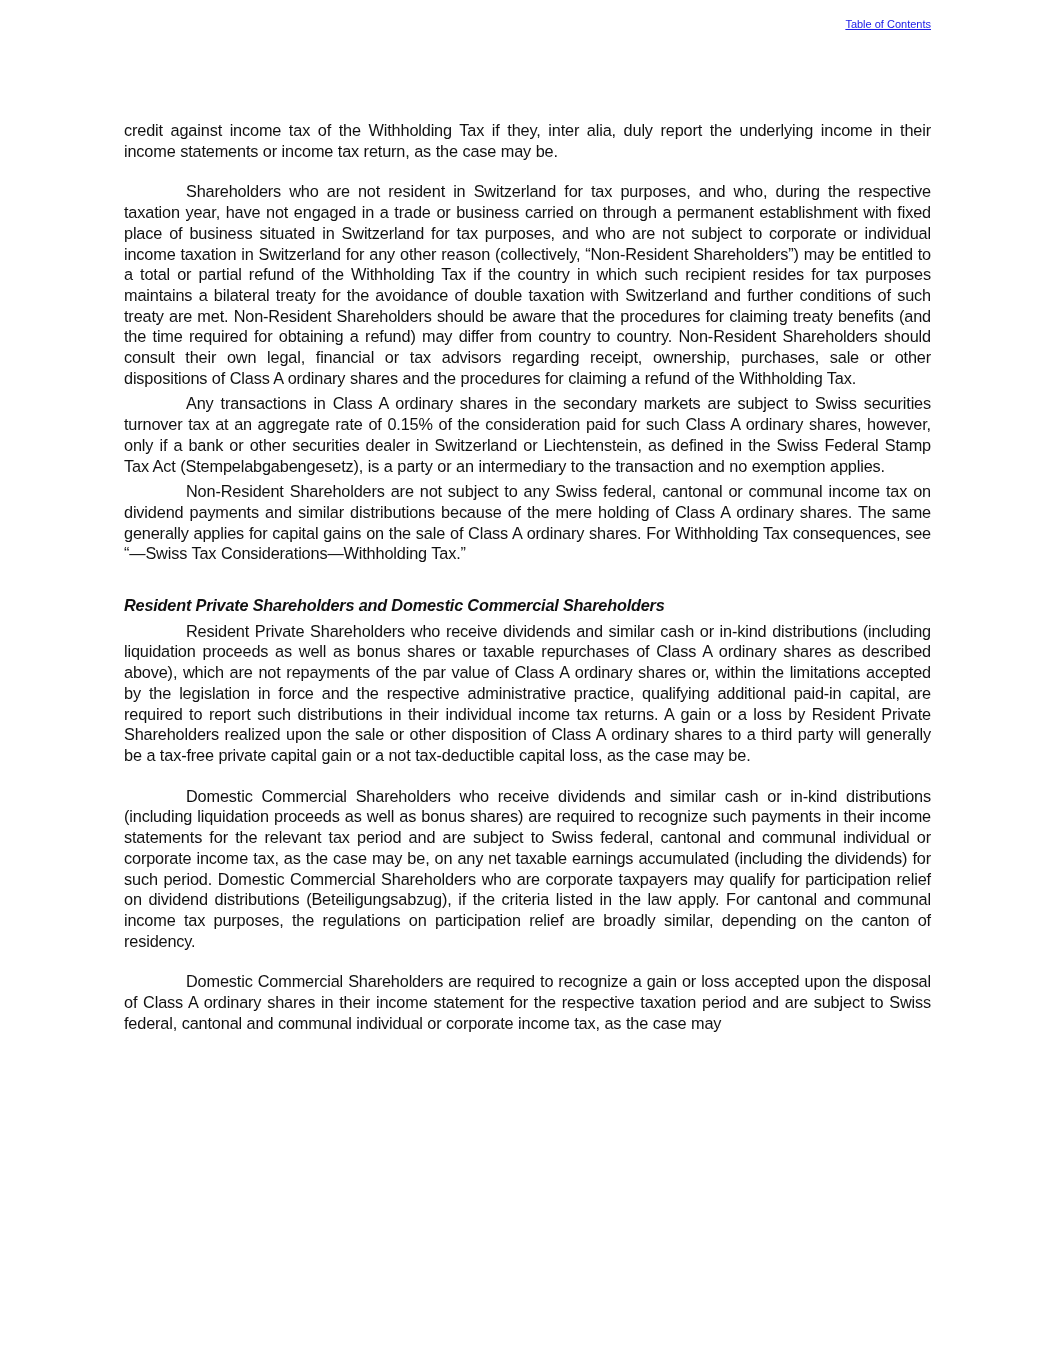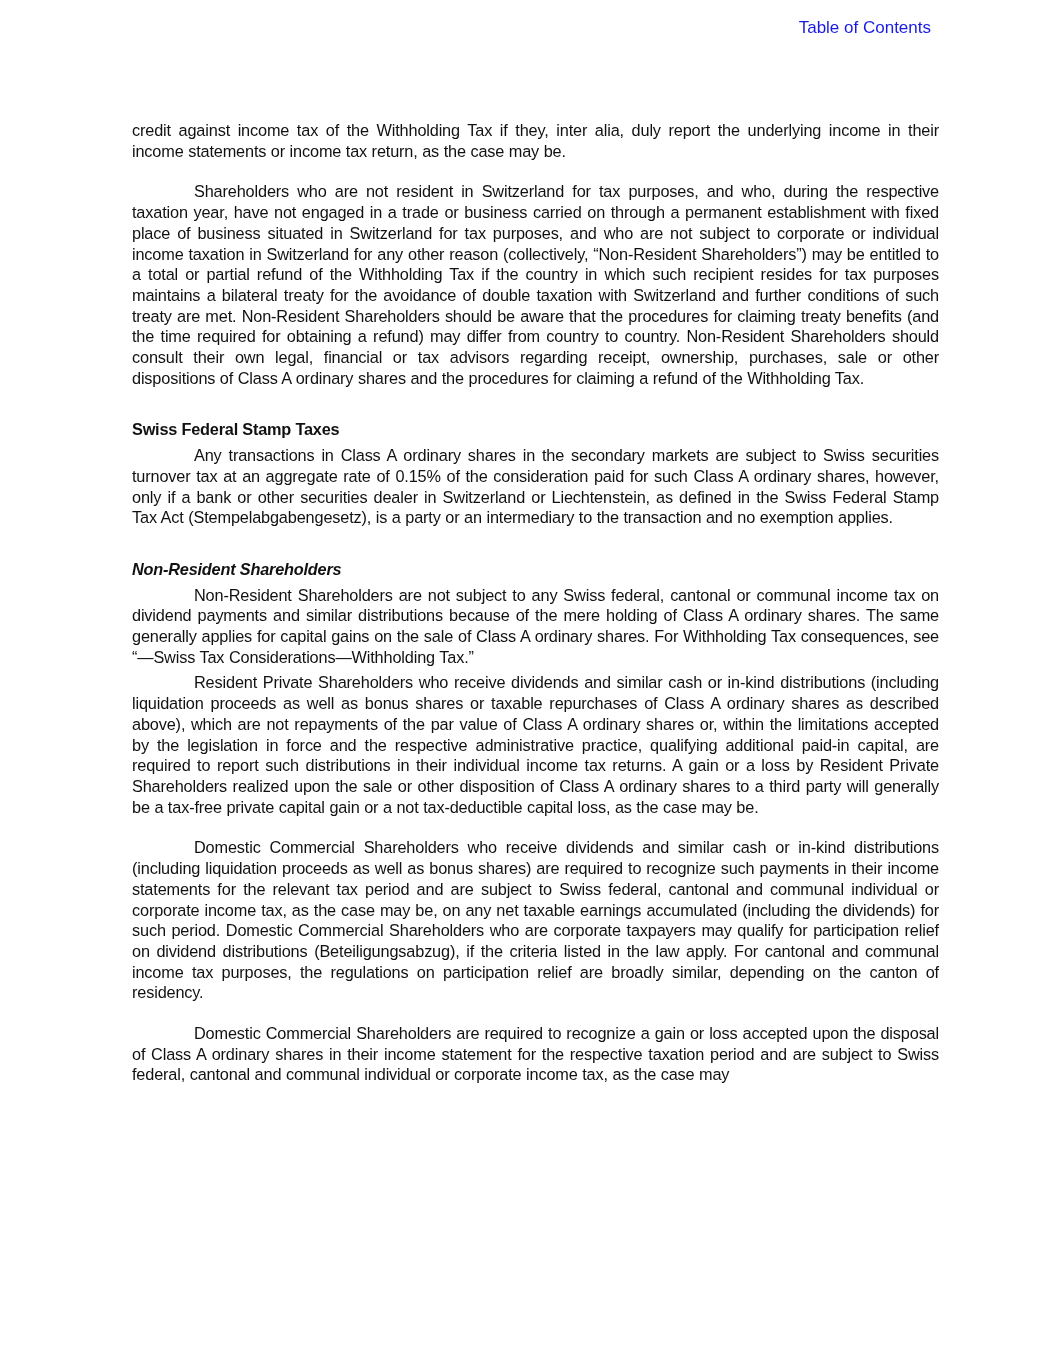--- a/index.html
+++ b/index.html
@@ -12,27 +12,28 @@
       height: 1365px;
       position: relative;
       overflow: hidden;
       font-family: "Liberation Sans", sans-serif;
       color: #111111;
     }
     .toc-link {
       position: absolute;
       top: 18px;
       right: 124px;
-      font-size: 17px;
+      font-size: 11px;
       color: #1a1ae6;
+      text-decoration: underline;
       cursor: pointer;
     }
     .page {
       position: absolute;
-      left: 132px;
+      left: 124px;
       top: 120px;
       width: 807px;
     }
     p {
       margin: 0;
       font-size: 16.3px;
       line-height: 20.7px;
       text-align: justify;
       text-align-last: left;
       letter-spacing: -0.15px;
@@ -56,23 +57,22 @@
   </style>
 </head>
 <body>
 
 <a class="toc-link">Table of Contents</a>
 
 <div class="page">
   <p>credit against income tax of the Withholding Tax if they, inter alia, duly report the underlying income in their income statements or income tax return, as the case may be.</p>
   <p class="indent gap-small">Shareholders who are not resident in Switzerland for tax purposes, and who, during the respective taxation year, have not engaged in a trade or business carried on through a permanent establishment with fixed place of business situated in Switzerland for tax purposes, and who are not subject to corporate or individual income taxation in Switzerland for any other reason (collectively, “Non-Resident Shareholders”) may be entitled to a total or partial refund of the Withholding Tax if the country in which such recipient resides for tax purposes maintains a bilateral treaty for the avoidance of double taxation with Switzerland and further conditions of such treaty are met. Non-Resident Shareholders should be aware that the procedures for claiming treaty benefits (and the time required for obtaining a refund) may differ from country to country. Non-Resident Shareholders should consult their own legal, financial or tax advisors regarding receipt, ownership, purchases, sale or other dispositions of Class A ordinary shares and the procedures for claiming a refund of the Withholding Tax.</p>
 
-  <h3 class="h-gap-large">Swiss Federal Stamp Taxes</h3>
   <p class="indent after-head">Any transactions in Class A ordinary shares in the secondary markets are subject to Swiss securities turnover tax at an aggregate rate of 0.15% of the consideration paid for such Class A ordinary shares, however, only if a bank or other securities dealer in Switzerland or Liechtenstein, as defined in the Swiss Federal Stamp Tax Act (Stempelabgabengesetz), is a party or an intermediary to the transaction and no exemption applies.</p>
 
 
-  <h3 class="italic h-gap-xl">Non-Resident Shareholders</h3>
   <p class="indent after-head">Non-Resident Shareholders are not subject to any Swiss federal, cantonal or communal income tax on dividend payments and similar distributions because of the mere holding of Class A ordinary shares. The same generally applies for capital gains on the sale of Class A ordinary shares. For Withholding Tax consequences, see “—Swiss Tax Considerations—Withholding Tax.”</p>
 
+  <h3 class="italic h-gap-xl">Resident Private Shareholders and Domestic Commercial Shareholders</h3>
   <p class="indent after-head">Resident Private Shareholders who receive dividends and similar cash or in-kind distributions (including liquidation proceeds as well as bonus shares or taxable repurchases of Class A ordinary shares as described above), which are not repayments of the par value of Class A ordinary shares or, within the limitations accepted by the legislation in force and the respective administrative practice, qualifying additional paid-in capital, are required to report such distributions in their individual income tax returns. A gain or a loss by Resident Private Shareholders realized upon the sale or other disposition of Class A ordinary shares to a third party will generally be a tax-free private capital gain or a not tax-deductible capital loss, as the case may be.</p>
   <p class="indent gap-small">Domestic Commercial Shareholders who receive dividends and similar cash or in-kind distributions (including liquidation proceeds as well as bonus shares) are required to recognize such payments in their income statements for the relevant tax period and are subject to Swiss federal, cantonal and communal individual or corporate income tax, as the case may be, on any net taxable earnings accumulated (including the dividends) for such period. Domestic Commercial Shareholders who are corporate taxpayers may qualify for participation relief on dividend distributions (Beteiligungsabzug), if the criteria listed in the law apply. For cantonal and communal income tax purposes, the regulations on participation relief are broadly similar, depending on the canton of residency.</p>
   <p class="indent gap-small">Domestic Commercial Shareholders are required to recognize a gain or loss accepted upon the disposal of Class A ordinary shares in their income statement for the respective taxation period and are subject to Swiss federal, cantonal and communal individual or corporate income tax, as the case may</p>
 </div>
 
 </body></html>

